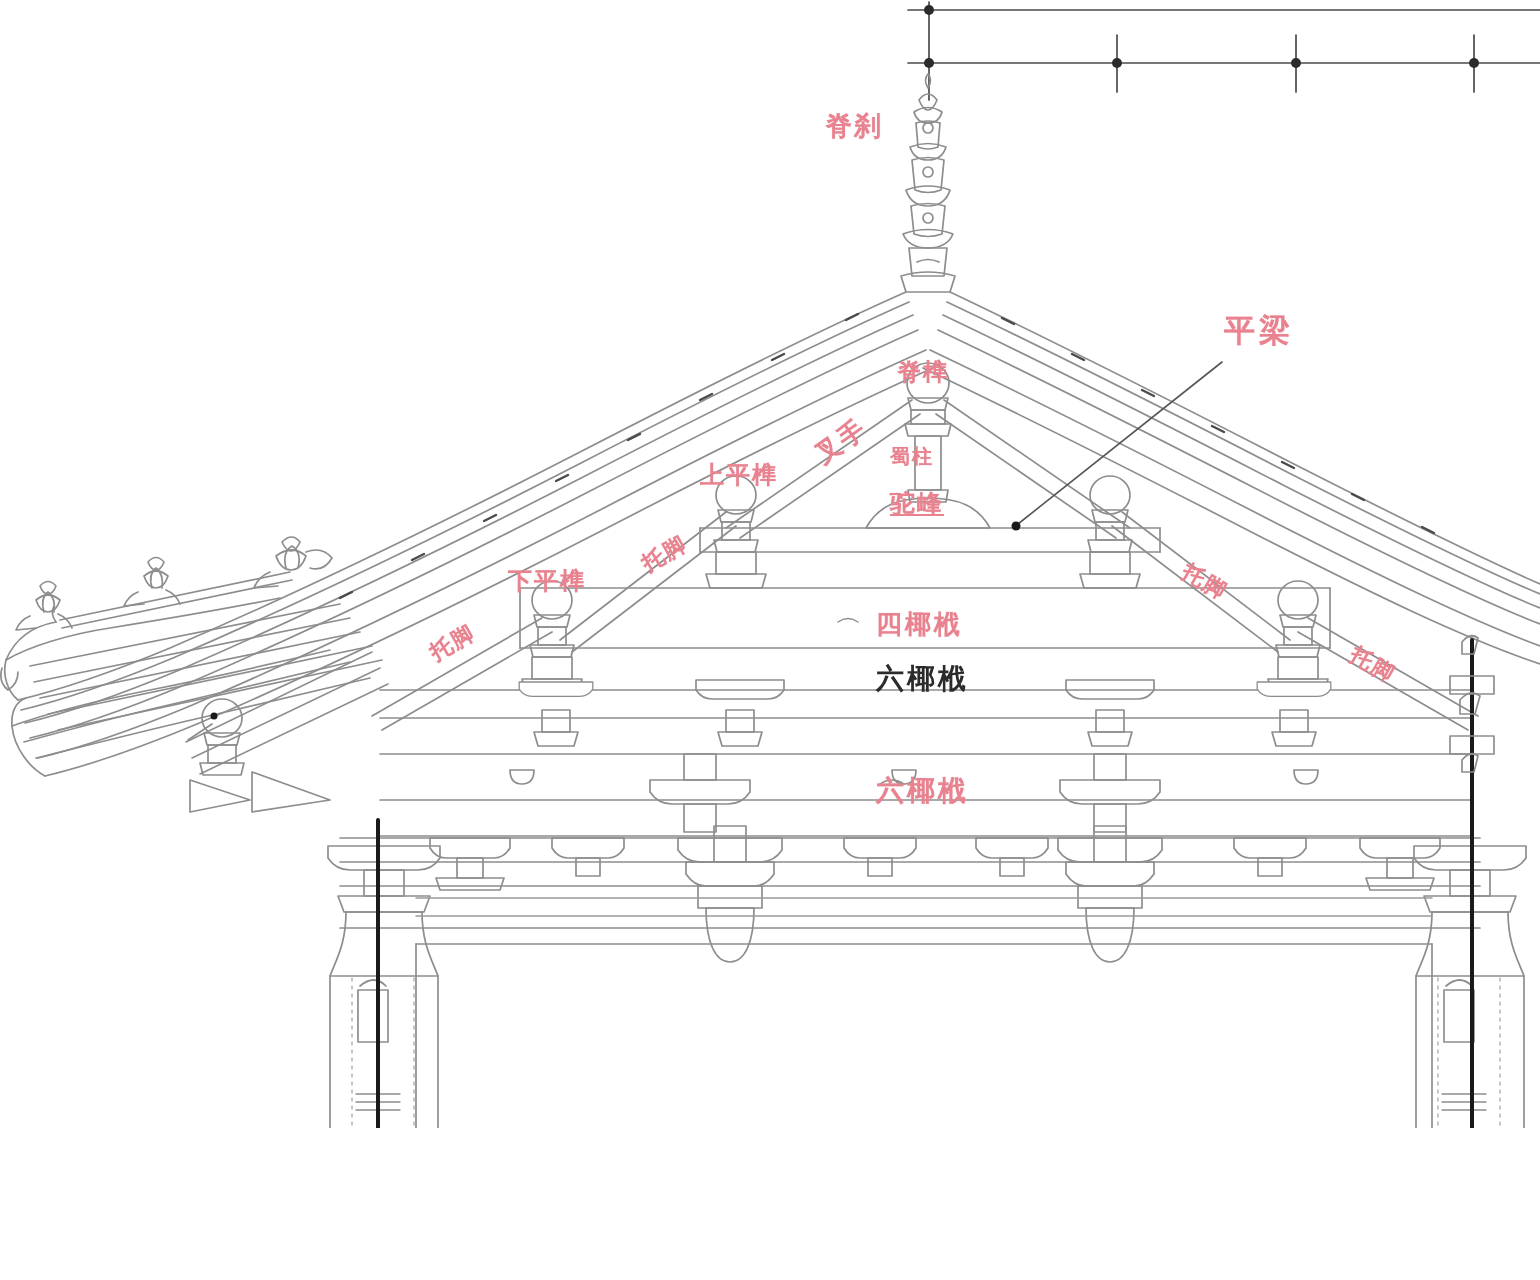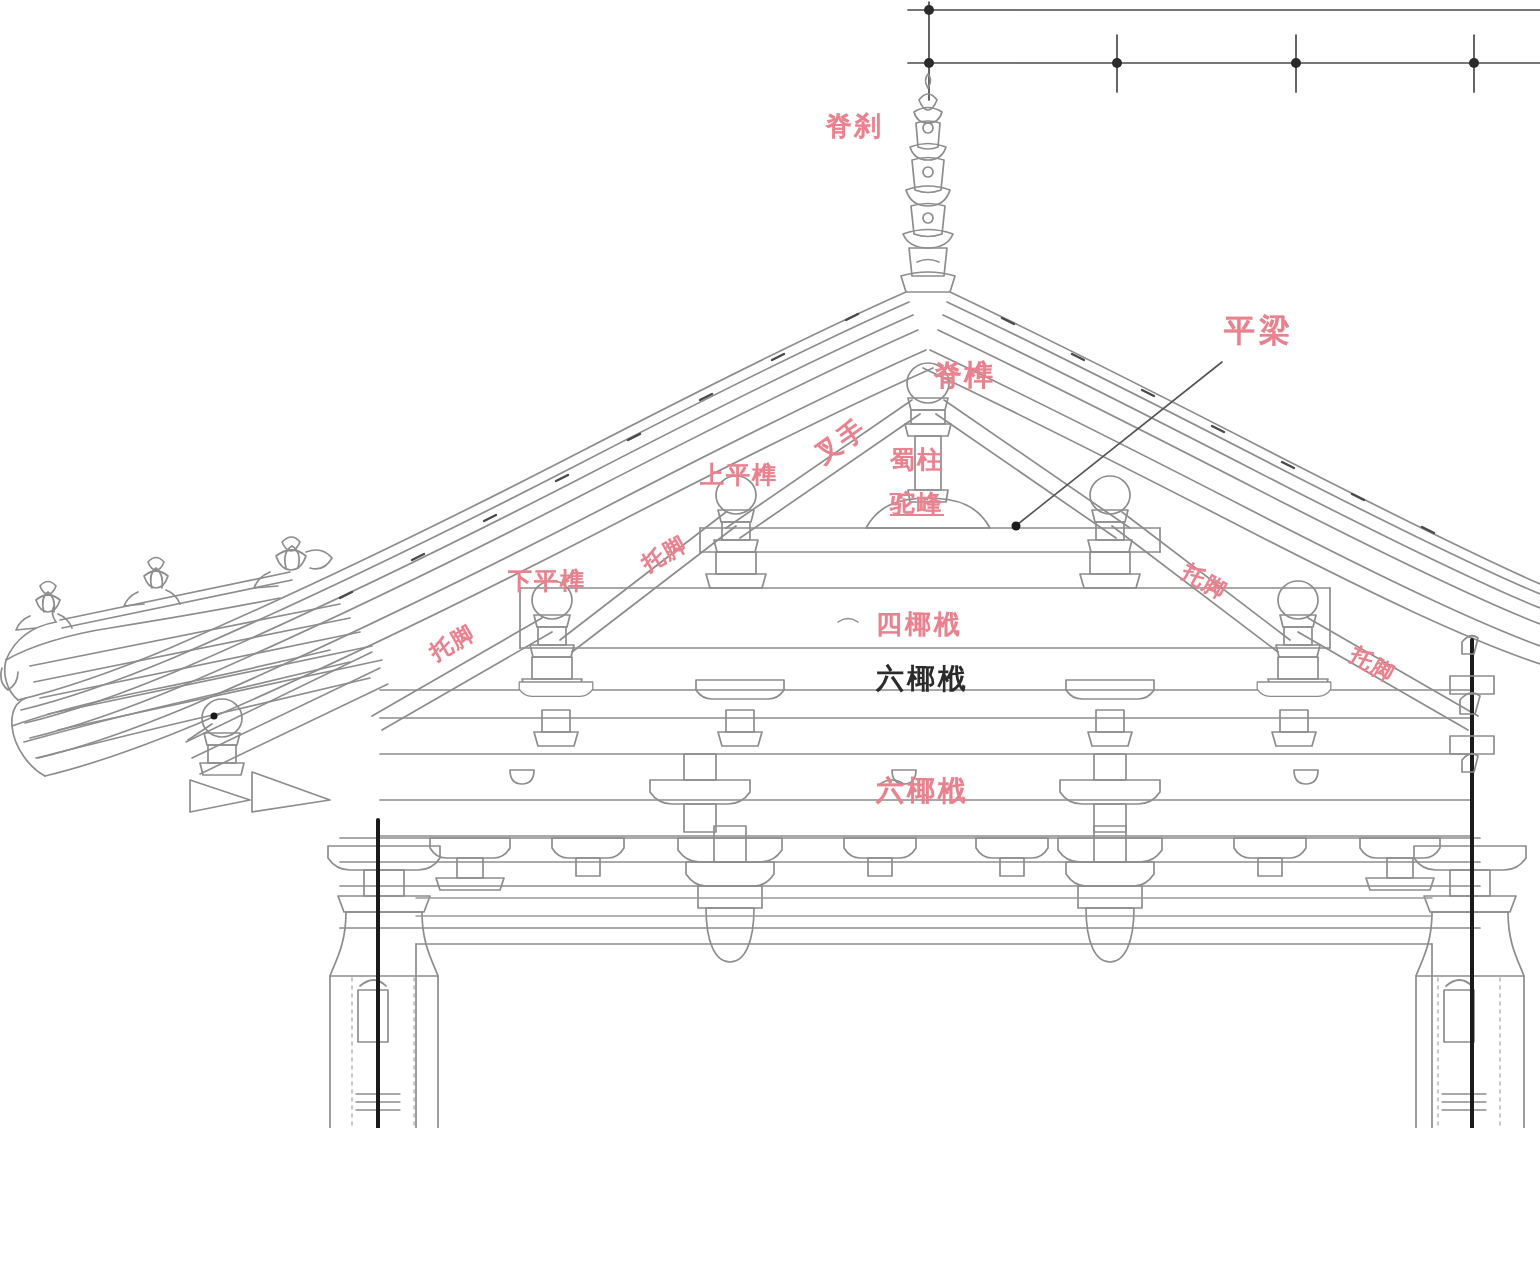--- a/index.html
+++ b/index.html
@@ -455,23 +455,23 @@
         <line x1="186" y1="742" x2="372" y2="652"></line>
         <line x1="192" y1="758" x2="380" y2="668"></line>
         <line x1="200" y1="774" x2="388" y2="684"></line>
       </g>
 
     </g>
   </svg>
 
   <div class="lbl lbl-pink" style="left:825px;top:108px;font-size:27px;">脊刹</div>
 
-  <div class="lbl lbl-pink" style="left:933px;top:356px;font-size:29px;">脊榫</div>
-
-  <div class="lbl lbl-pink" style="left:890px;top:443px;font-size:25px;">蜀柱</div>
+  <div class="lbl lbl-pink" style="left:897px;top:356px;font-size:24px;">脊榫</div>
+
+  <div class="lbl lbl-pink" style="left:890px;top:443px;font-size:20px;">蜀柱</div>
 
   <div class="lbl lbl-pink" style="left:890px;top:487px;font-size:25px;text-decoration:underline;">驼峰</div>
 
   <div class="lbl lbl-pink lbl-rot-s" style="left:818px;top:440px;font-size:26px;">叉手</div>
 
   <div class="lbl lbl-pink" style="left:700px;top:459px;font-size:24px;">上平榫</div>
 
   <div class="lbl lbl-pink" style="left:508px;top:565px;font-size:24px;text-align:right;">下平榫</div>
 
   <div class="lbl lbl-pink" style="left:1224px;top:310px;font-size:31px;letter-spacing:4px;font-family:Liberation Mono, monospace;">平梁</div>

